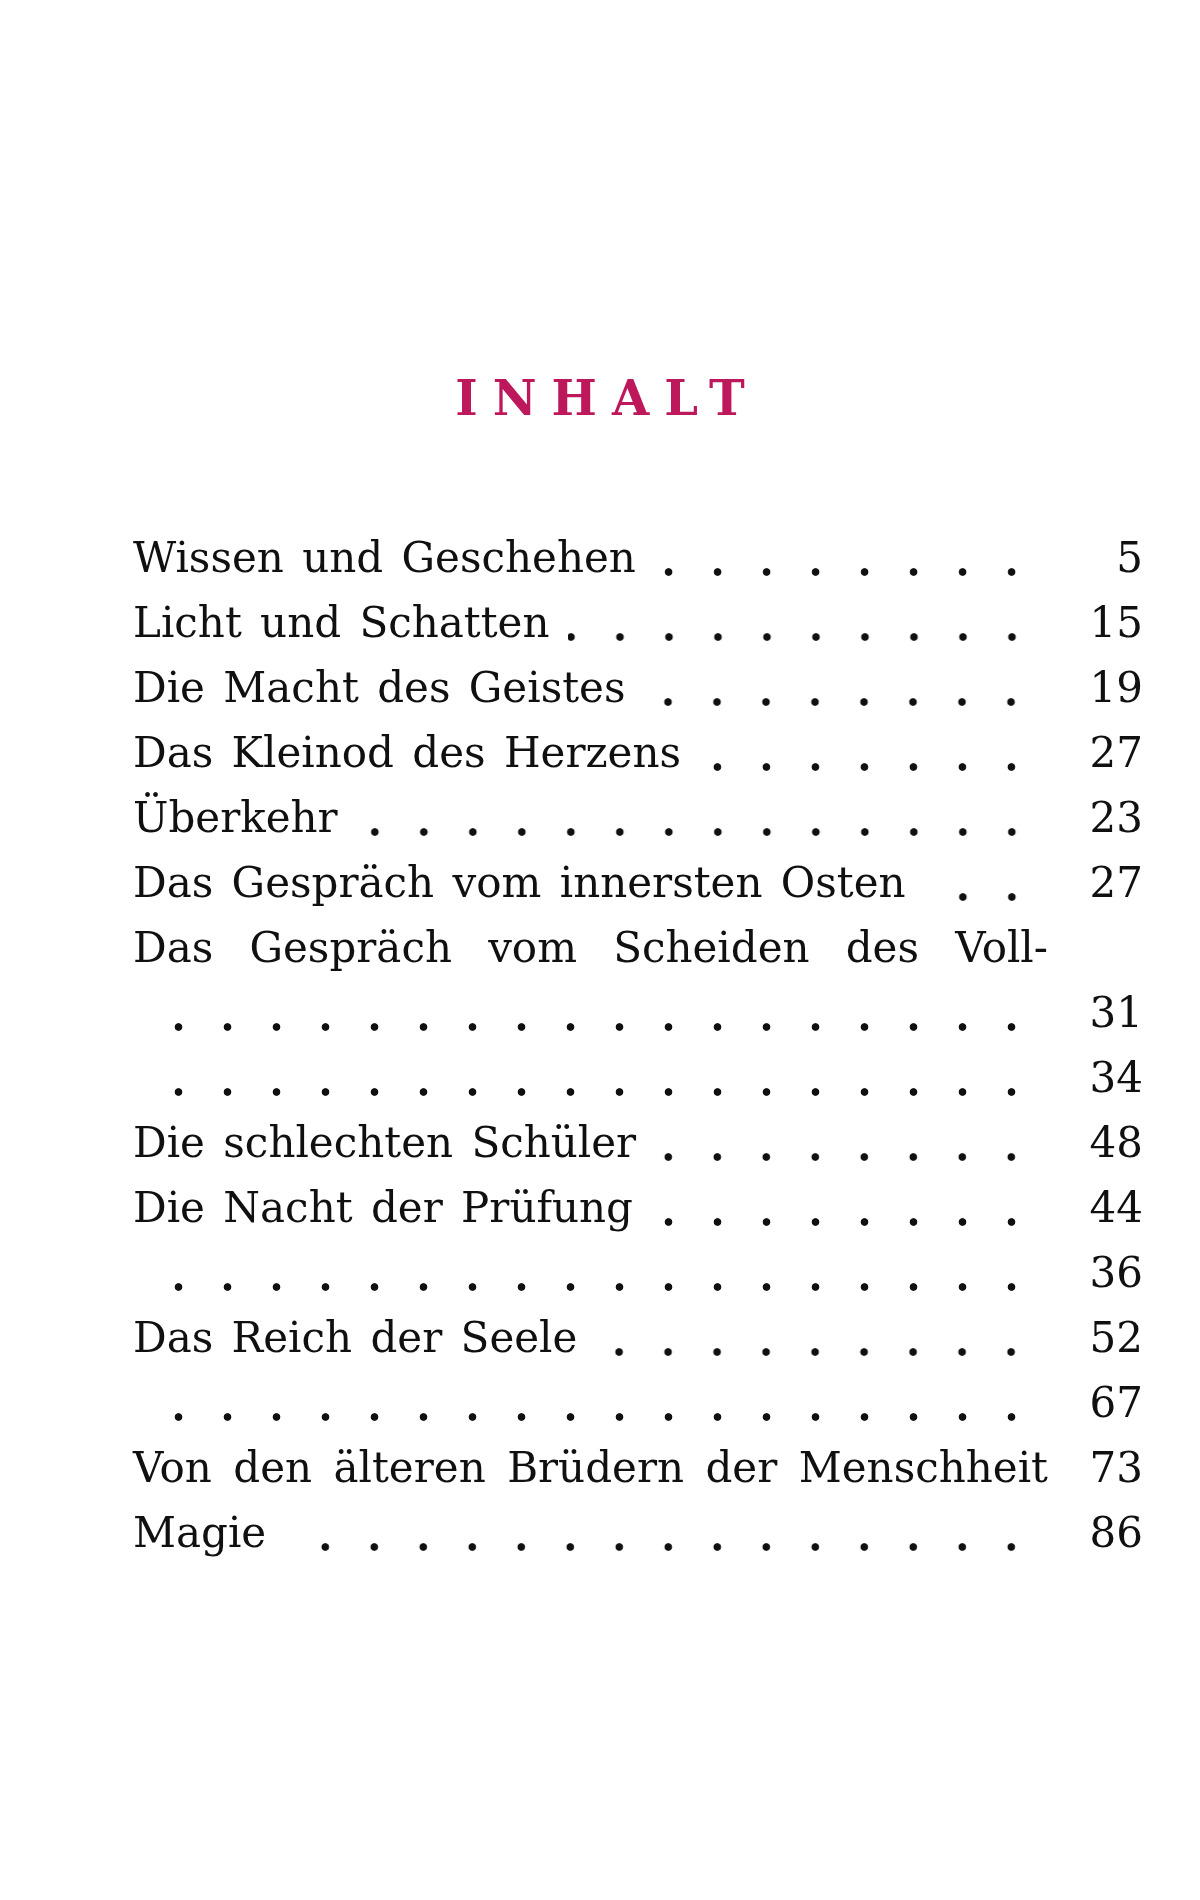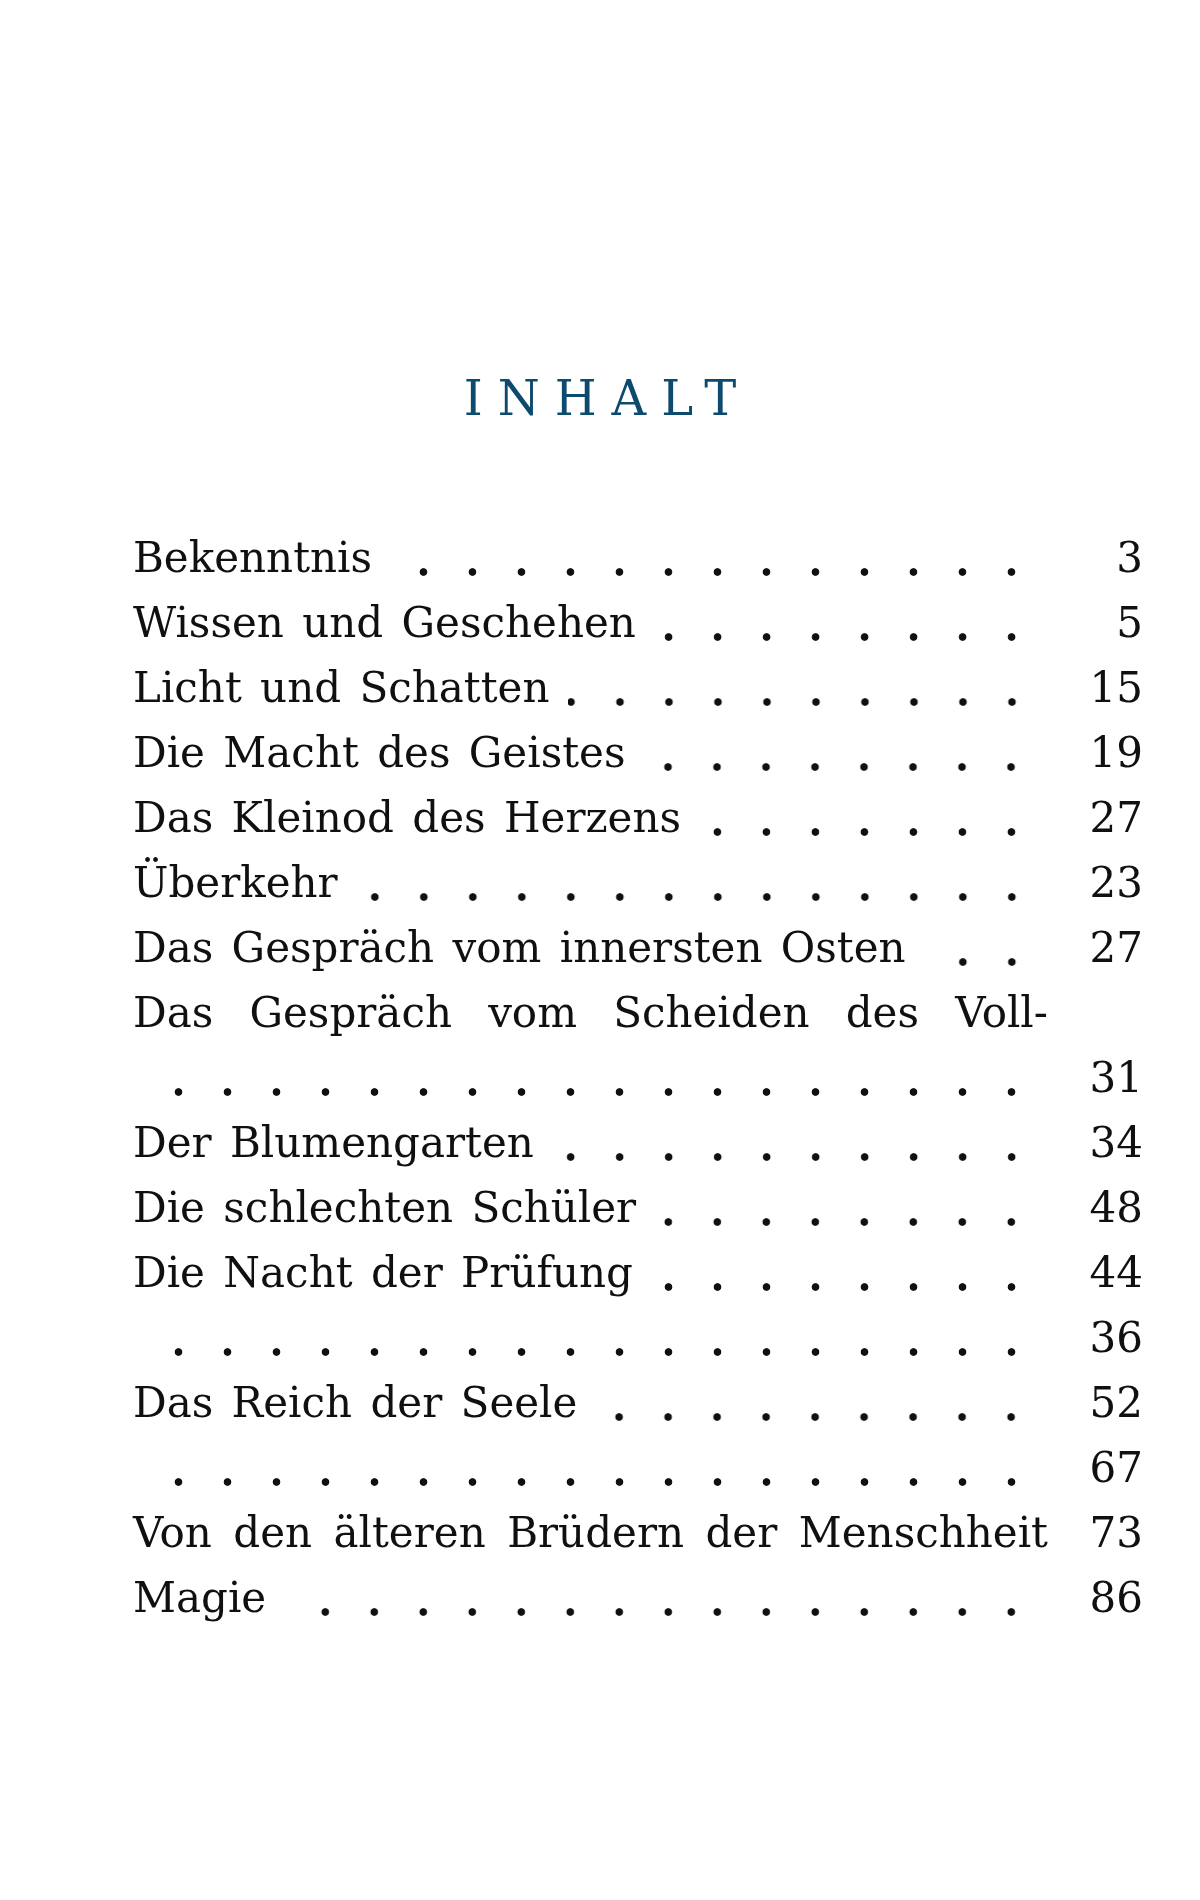--- a/index.html
+++ b/index.html
@@ -18,24 +18,24 @@
     overflow: hidden;
   }
   .contents-title {
     position: absolute;
     top: 370px;
     left: 0;
     width: 100%;
     margin: 0;
     text-align: center;
     font-size: 48px;
-    font-weight: normal;
+    font-weight: bold;
     letter-spacing: 15px;
     text-indent: 15px;
-    color: #0c4a6e;
+    color: #be185d;
   }
   .toc {
     position: absolute;
     top: 525px;
     left: 133px;
     width: 1010px;
   }
   .toc-row {
     display: flex;
     height: 65px;
@@ -73,25 +73,20 @@
 </style>
 </head>
 <body>
 
 <div class="page">
 
   <h1 class="contents-title">INHALT</h1>
 
   <div class="toc">
 
-    <div class="toc-row">
-      <span class="t">Bekenntnis</span>
-      <span class="leader"></span>
-      <span class="pg">3</span>
-    </div>
 
     <div class="toc-row">
       <span class="t">Wissen und Geschehen</span>
       <span class="leader"></span>
       <span class="pg">5</span>
     </div>
 
     <div class="toc-row">
       <span class="t">Licht und Schatten</span>
       <span class="leader"></span>
@@ -126,21 +121,20 @@
       <span class="t">Das Gespräch vom Scheiden des Voll-</span>
       <span class="pg"></span>
     </div>
 
     <div class="toc-row indent">
       <span class="leader"></span>
       <span class="pg">31</span>
     </div>
 
     <div class="toc-row">
-      <span class="t">Der Blumengarten</span>
       <span class="leader"></span>
       <span class="pg">34</span>
     </div>
 
     <div class="toc-row">
       <span class="t">Die schlechten Schüler</span>
       <span class="leader"></span>
       <span class="pg">48</span>
     </div>
 

